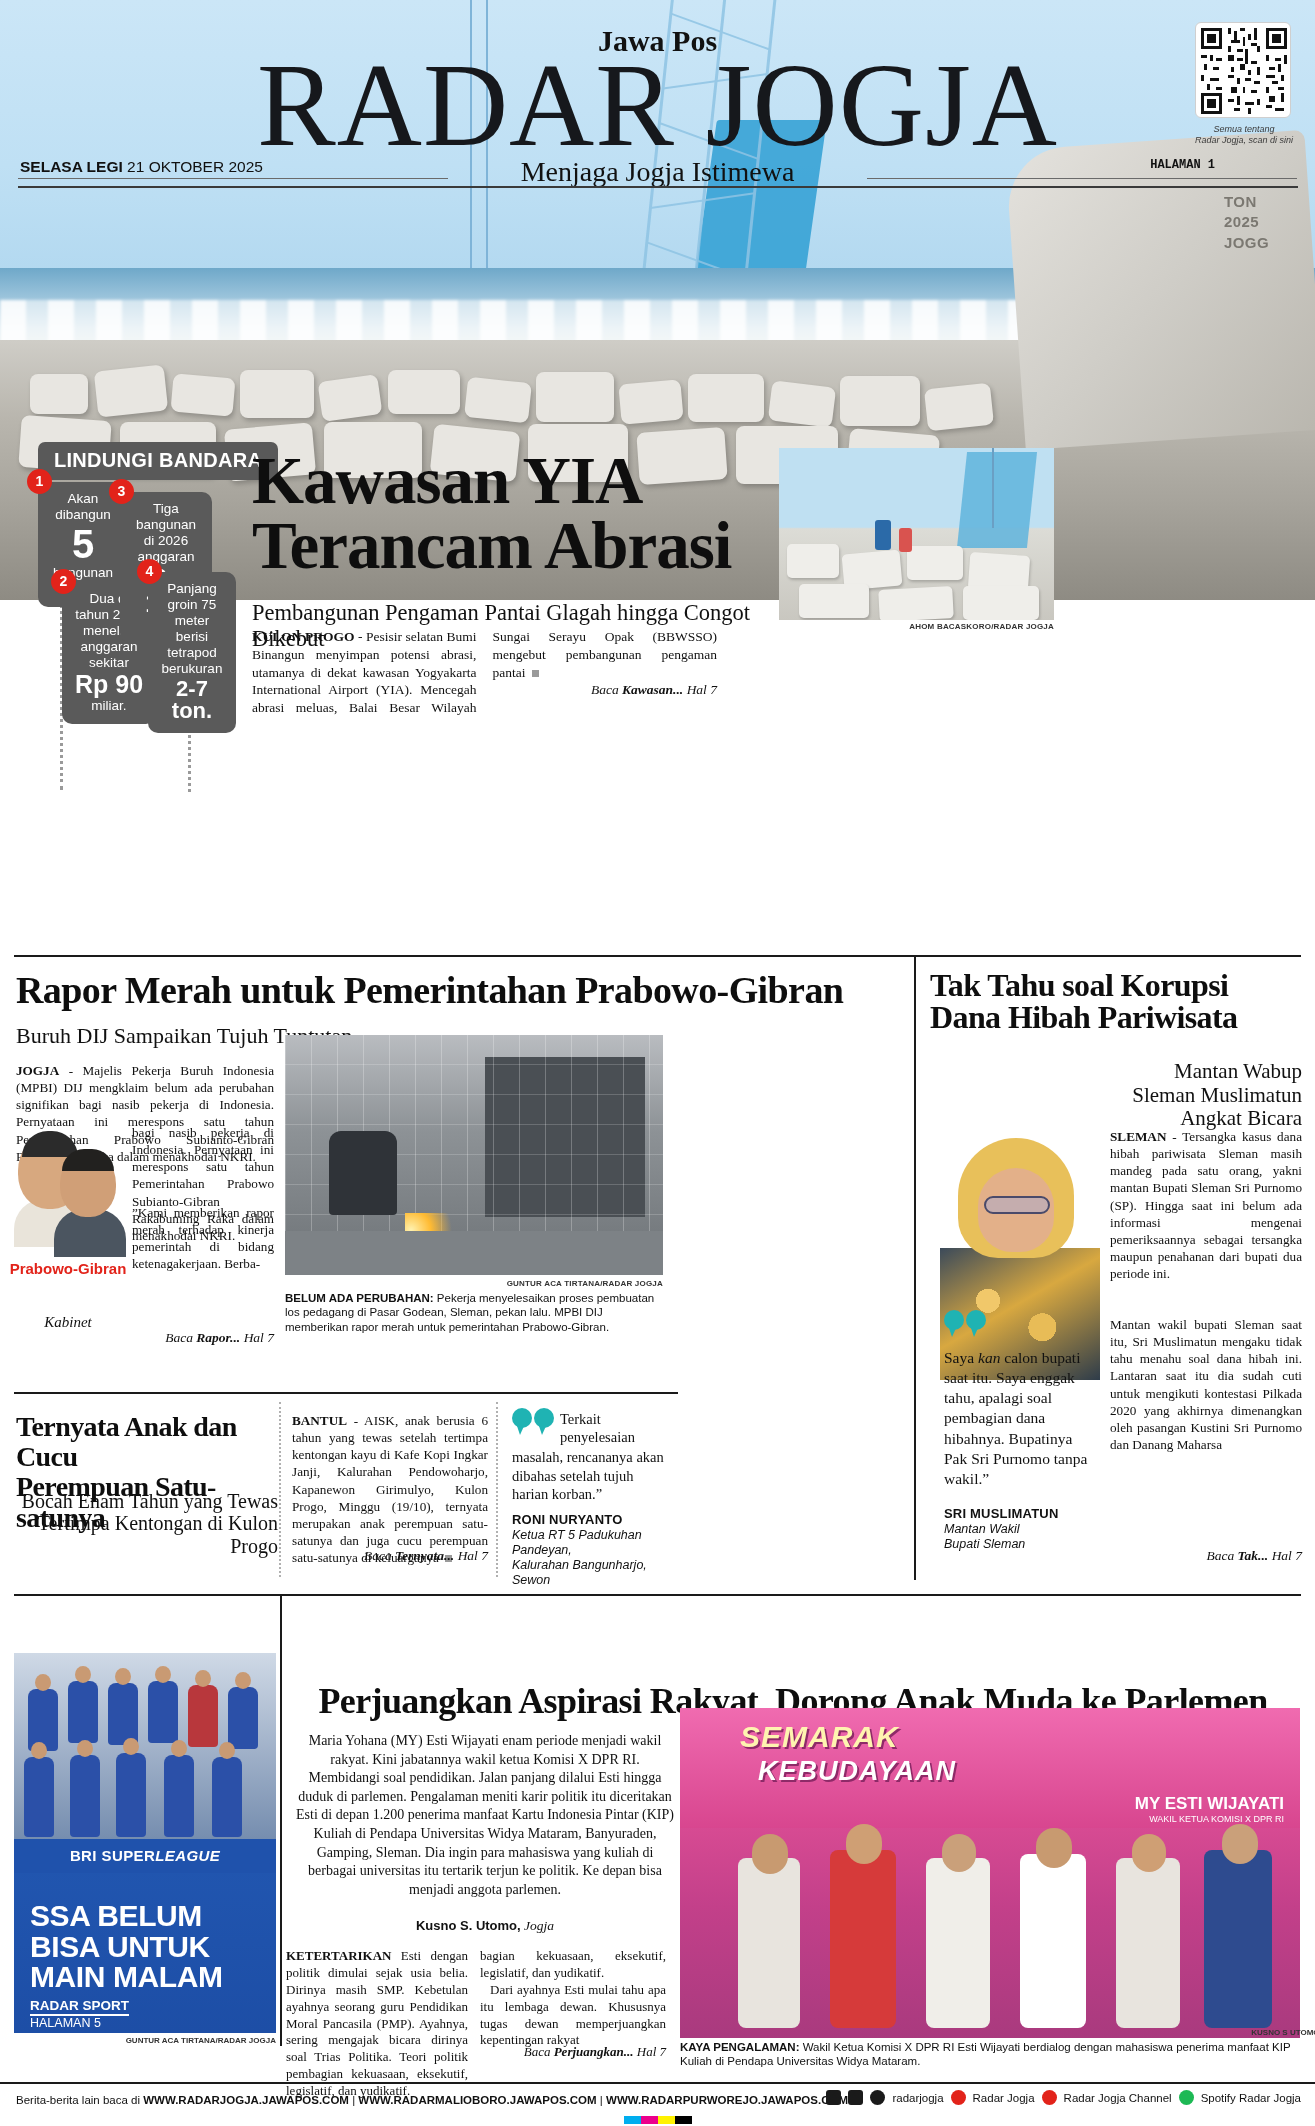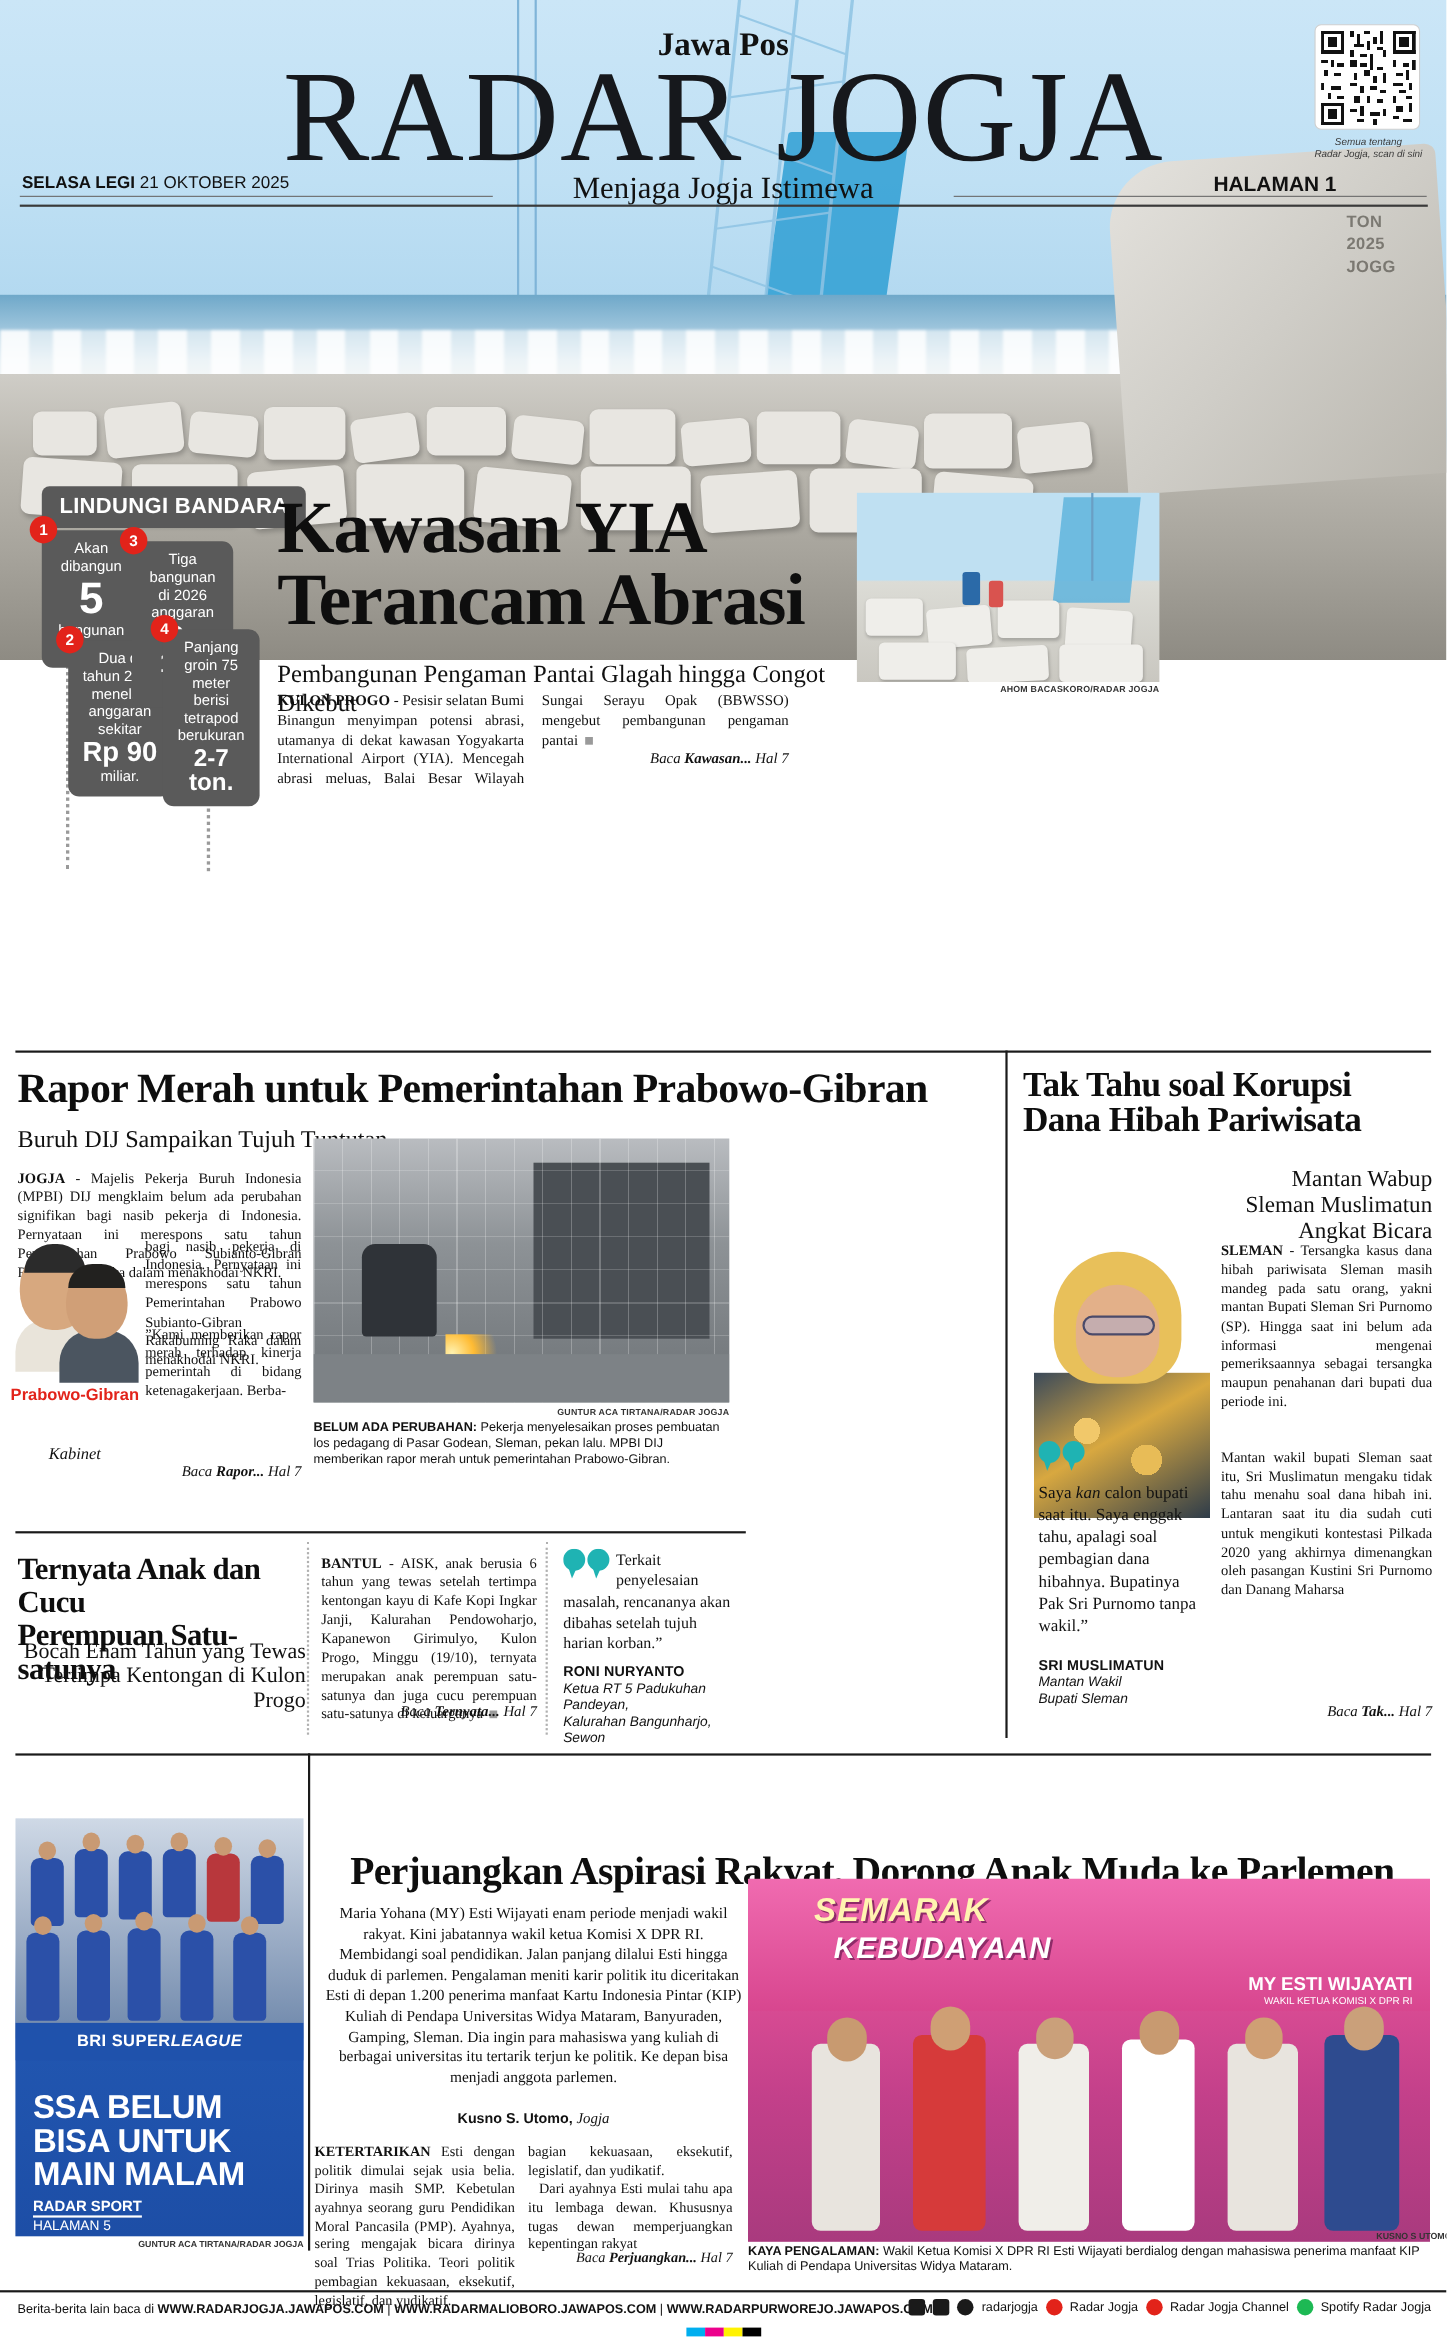--- a/index.html
+++ b/index.html
@@ -50,22 +50,22 @@
   .jawapos { text-align:center; font-family:"Liberation Serif",serif; font-weight:700;
     font-size:30px; color:#111; letter-spacing:0px; margin-top:24px; }
   .nameplate { text-align:center; font-family:"Liberation Serif",serif; font-weight:400;
     font-size:118px; line-height:.92; color:#16181c; letter-spacing:1px; margin-top:-6px; }
   .mast-rule { position:absolute; left:18px; top:186px; width:1280px; height:2px; background:#3a3a3a; z-index:6;}
   .mast-meta { position:absolute; left:0; top:158px; width:1235px; height:30px; z-index:6; }
   .date { position:absolute; left:20px; top:0; font-family:"Liberation Sans",sans-serif; font-size:15.5px; color:#111;}
   .date b{font-weight:700;}
   .tagline { position:absolute; left:0; top:-2px; width:1315px; text-align:center;
     font-family:"Liberation Serif",serif; font-size:28px; color:#111; }
-  .halaman { position:absolute; right:20px; top:0; font-family:Liberation Sans, sans-serif;
-    font-size:19px; font-weight:700; color:#111;}
+  .halaman { position:absolute; right:20px; top:0; font-family:Liberation Mono, monospace;
+    font-size:12px; font-weight:700; color:#111;}
   .qr-wrap { position:absolute; right:22px; top:22px; z-index:6; text-align:center; }
   .qr { width:96px; height:96px; background:#fff; border:1px solid #cfcfcf; border-radius:6px; padding:5px; }
   .qr svg { display:block; }
   .qr-cap { margin-top:6px; font-family:"Liberation Sans",sans-serif; font-size:9px; font-style:italic;
     color:#3a3a3a; line-height:1.25; }
 
   
   .lead { position:absolute; left:0; top:600px; width:1072px; height:340px; }
   .info-title { position:absolute; left:38px; top:-158px; background:#595959; color:#fff;
     font-family:"Liberation Sans",sans-serif; font-weight:700; font-size:20px; letter-spacing:.3px;

